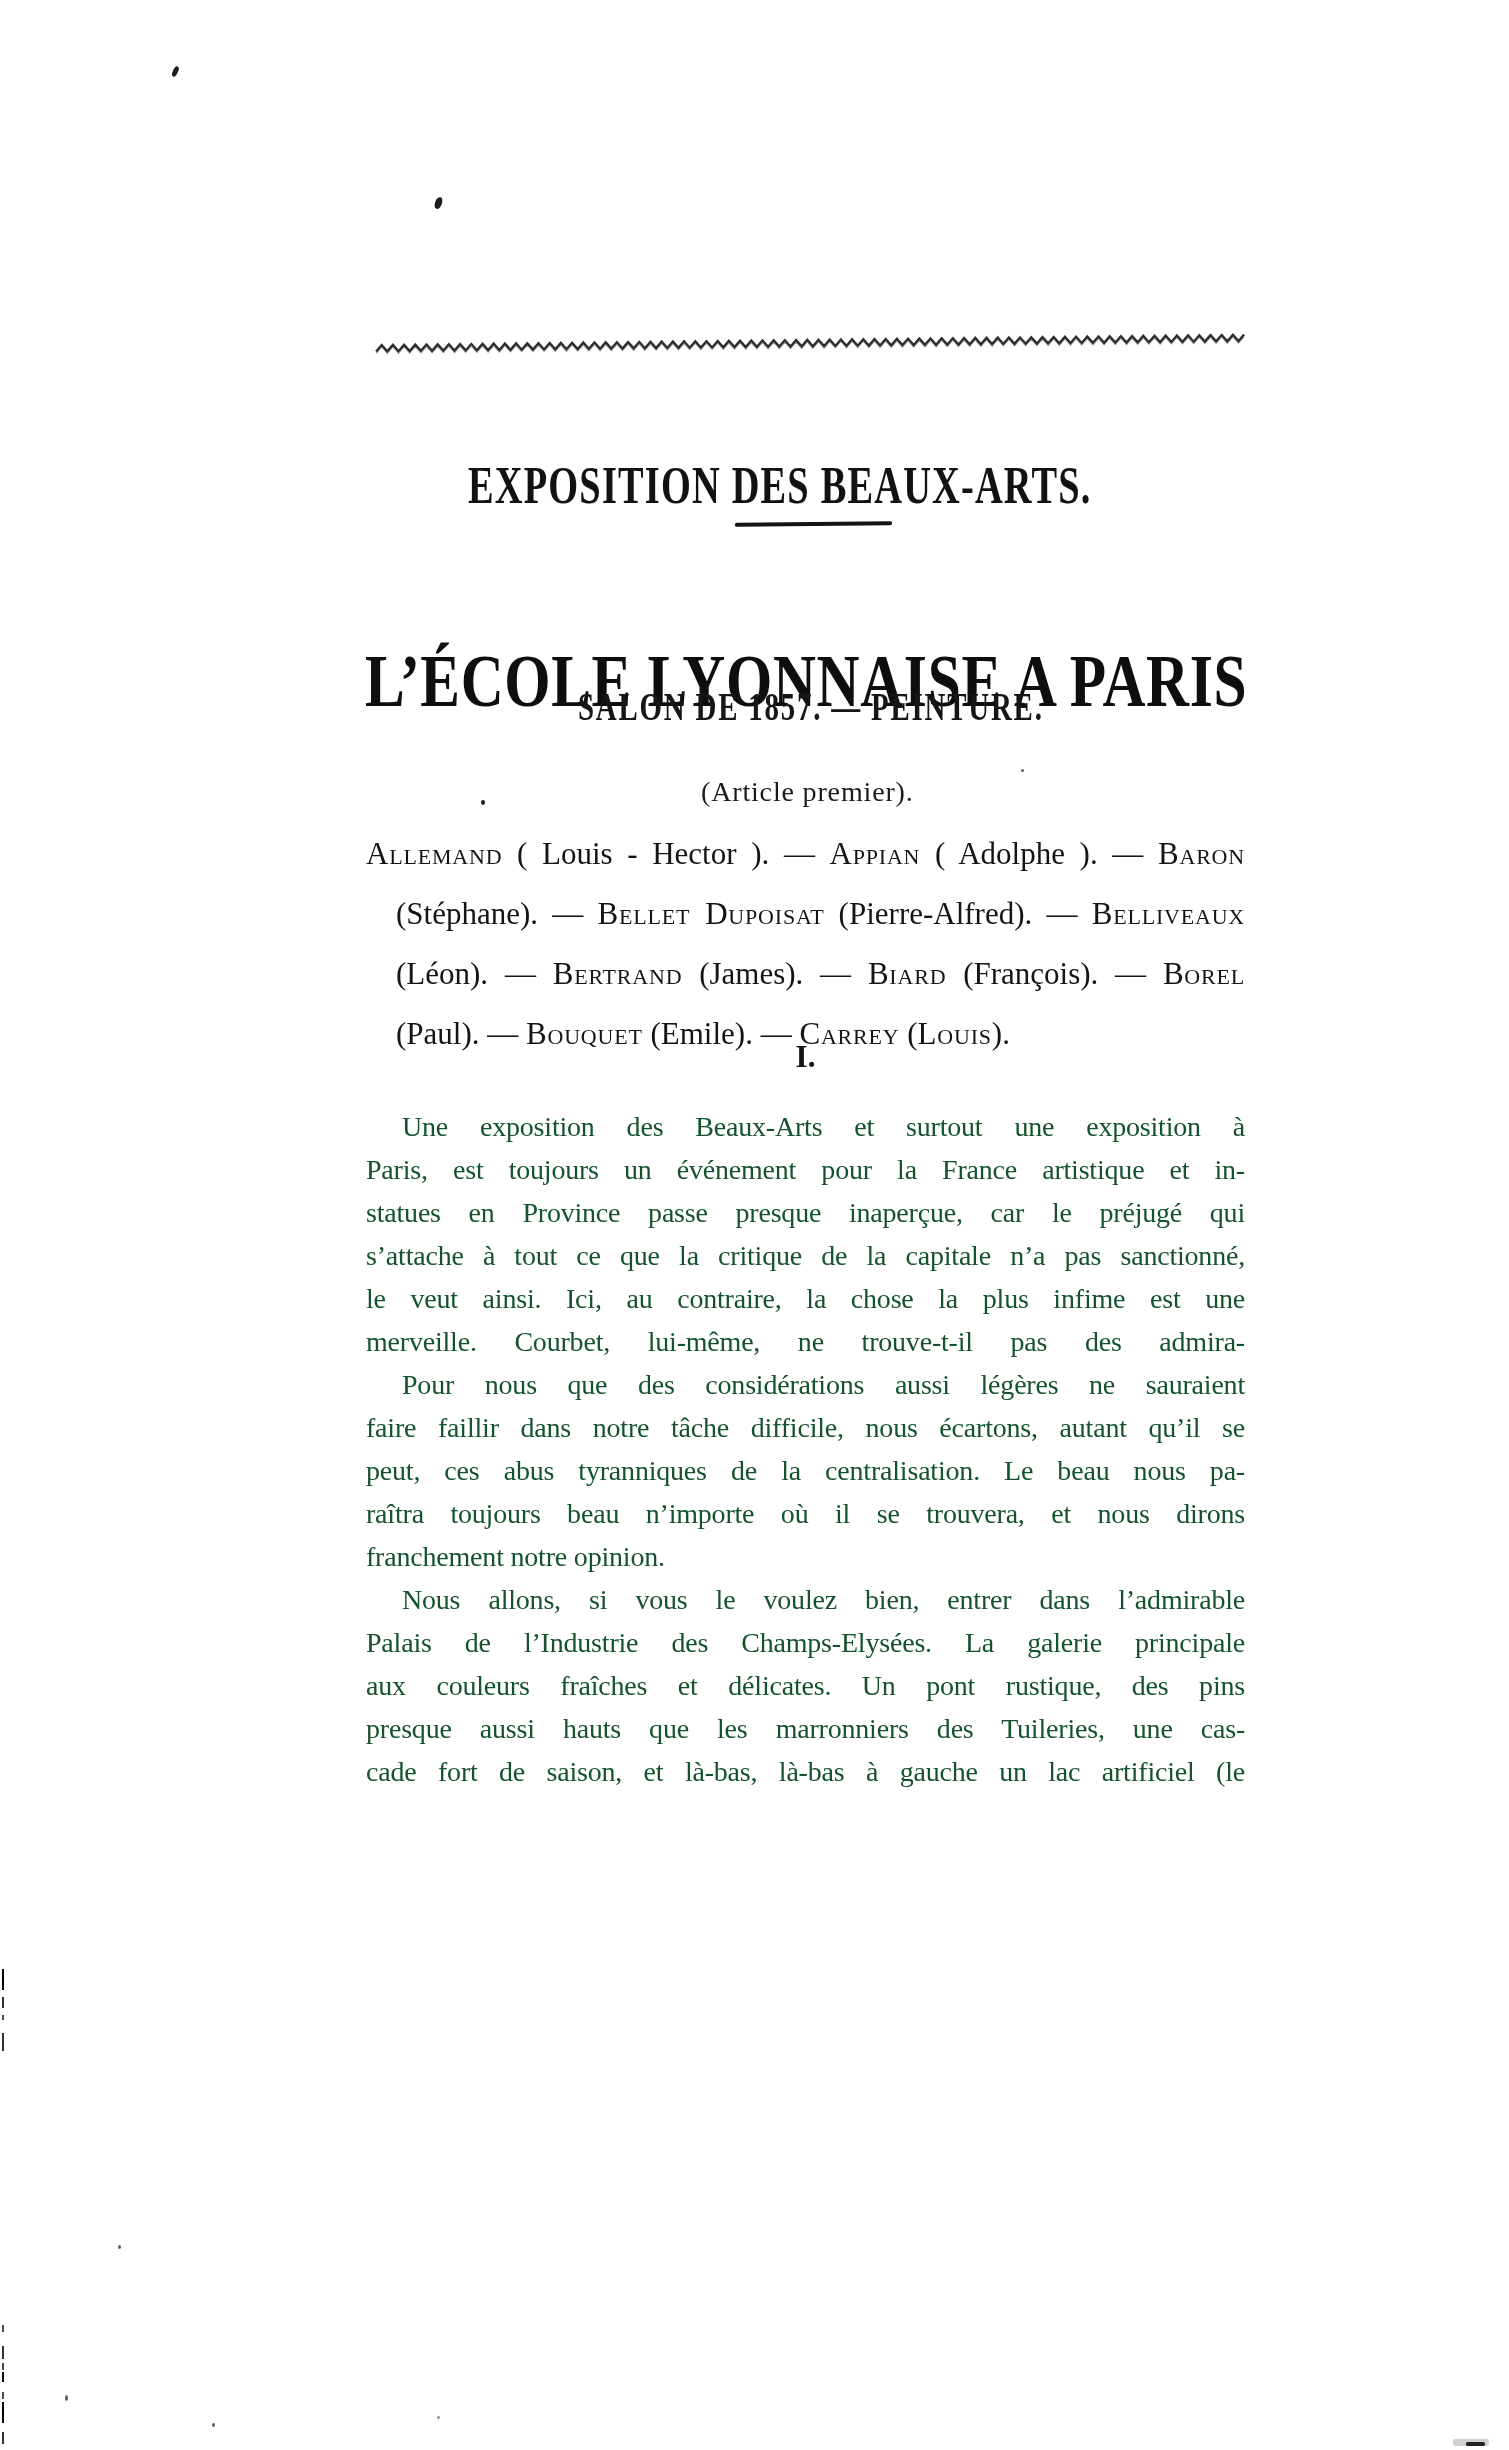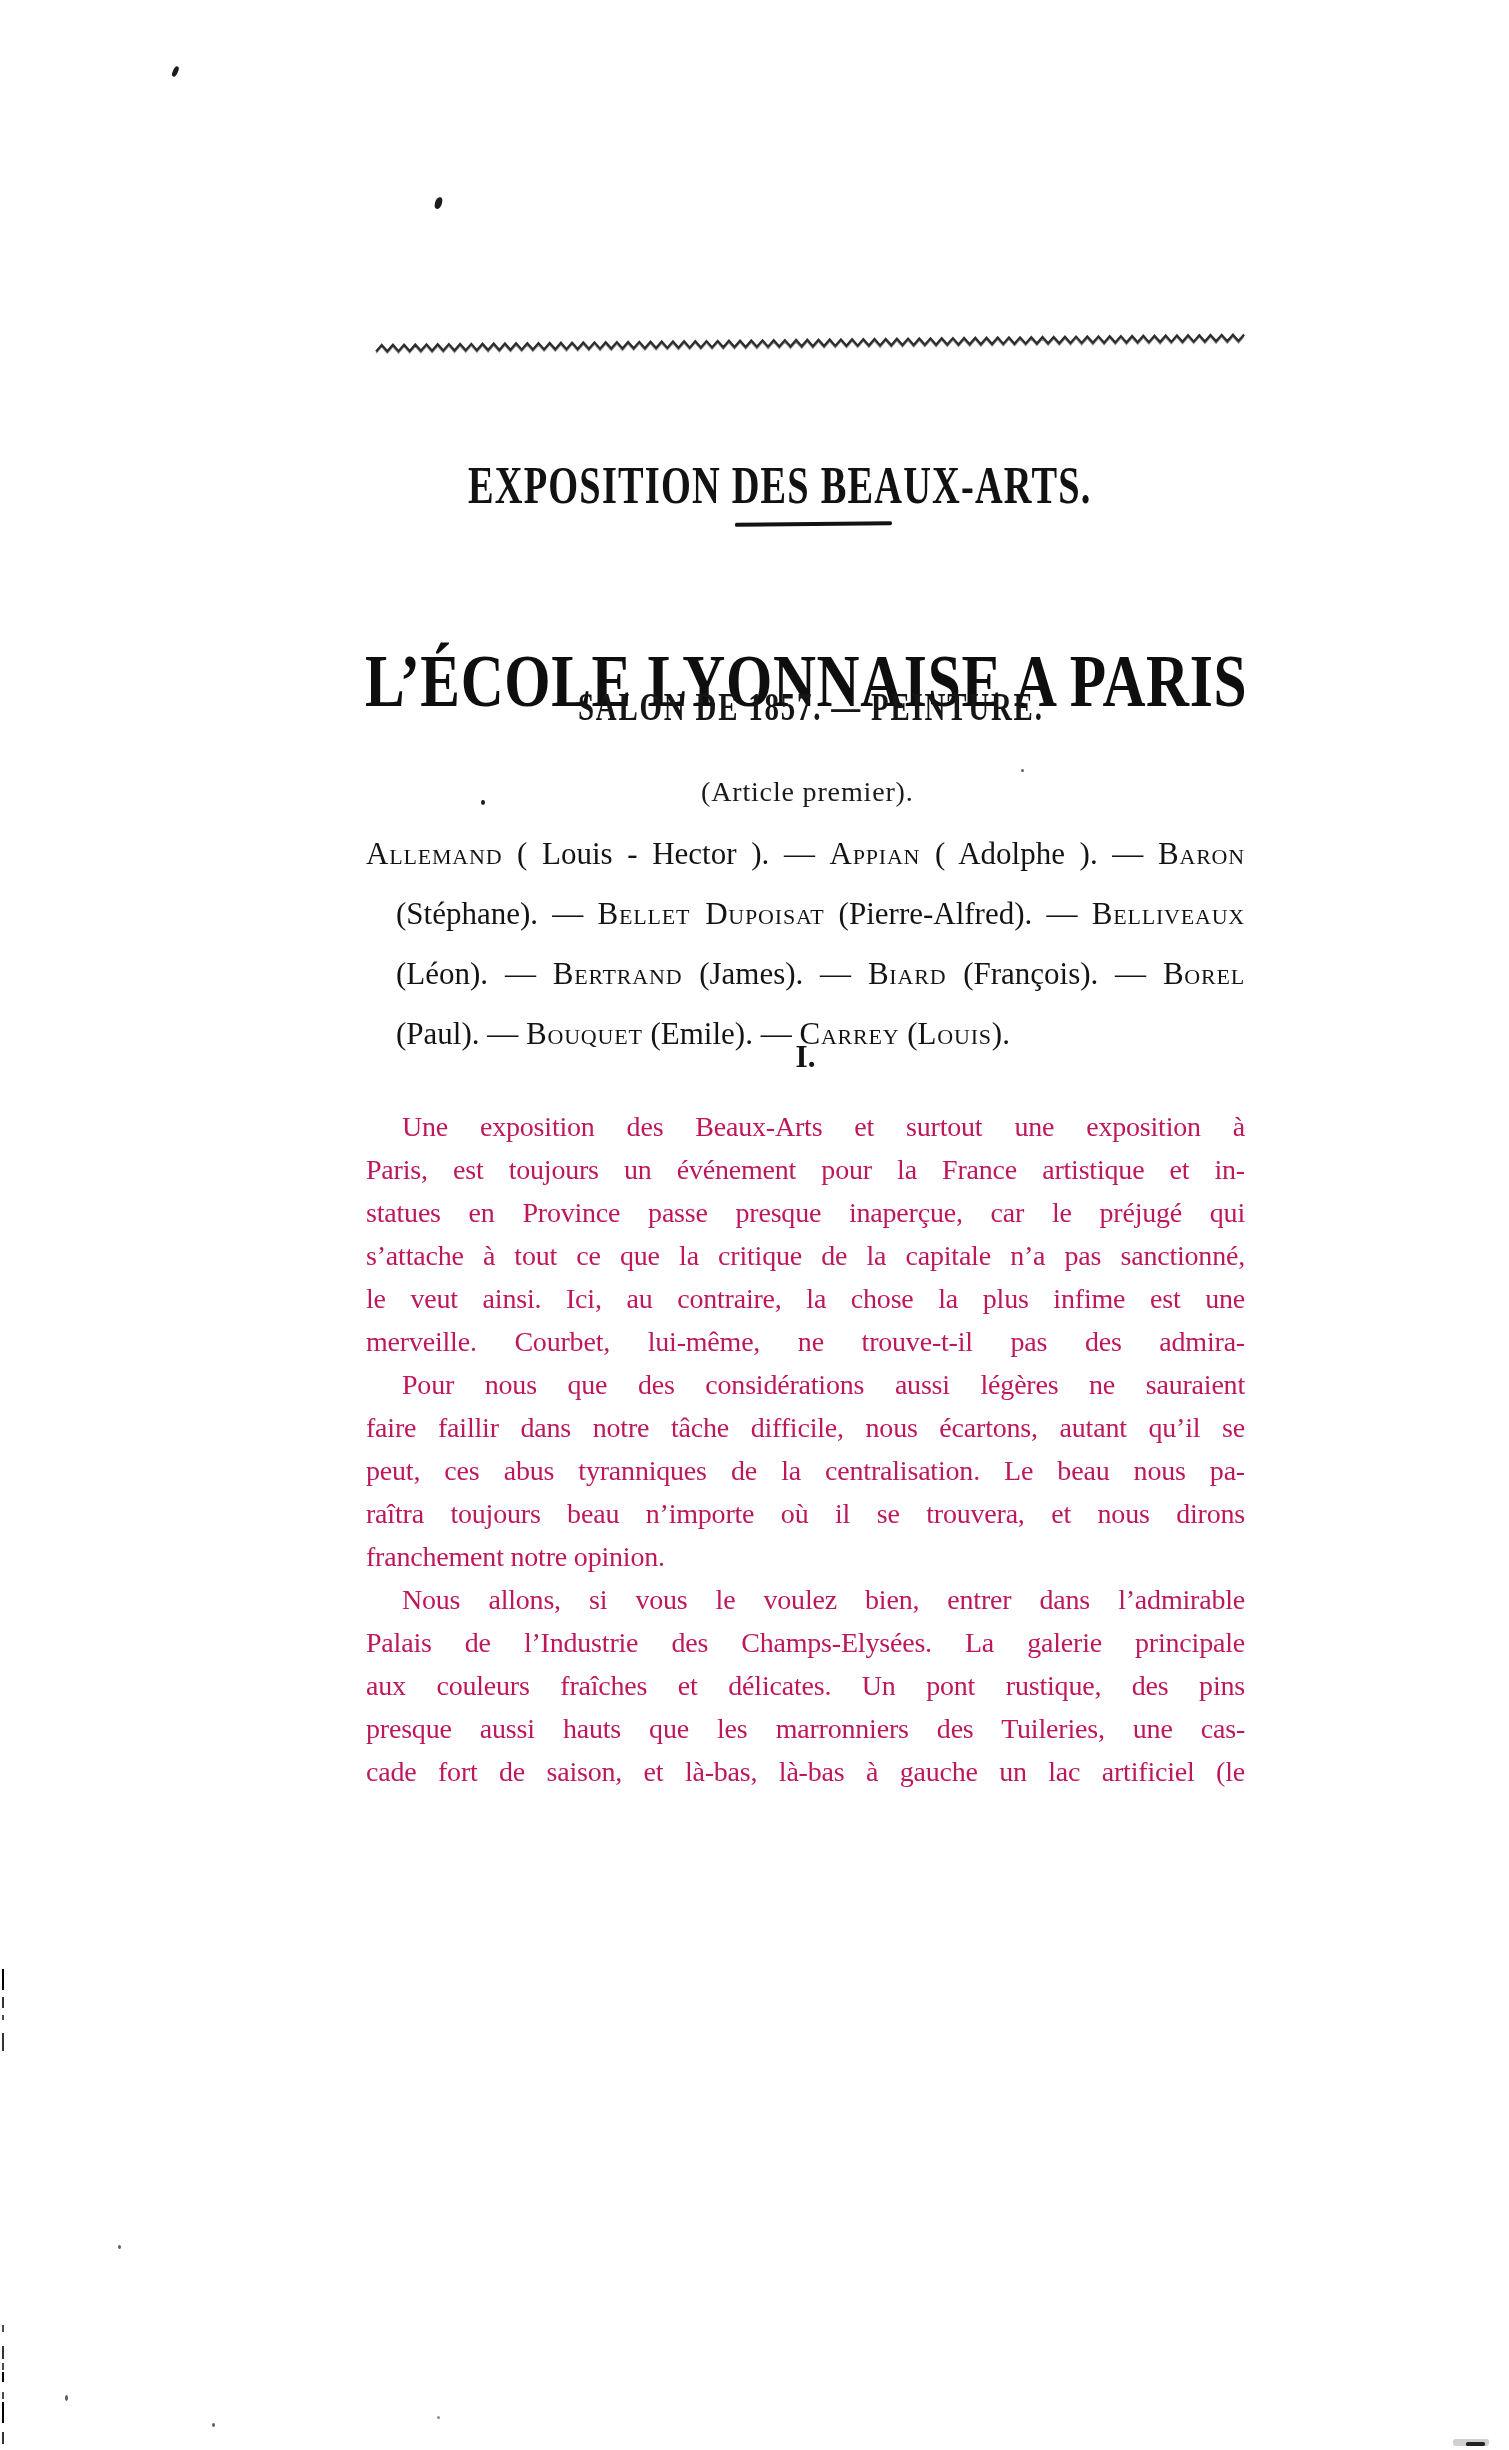--- a/index.html
+++ b/index.html
@@ -13,21 +13,21 @@
   }
   .abs{position:absolute;}
   .fit{display:inline-block;white-space:nowrap;transform-origin:left top;line-height:1;}
   .t1{font-size:52px;font-weight:700;letter-spacing:1.6px;color:#121212;}
   .t2{font-size:73px;font-weight:700;letter-spacing:0.8px;color:#0e0e0e;}
   .t3{font-size:39px;font-weight:700;letter-spacing:2.4px;color:#161616;}
   .t4{font-size:27.5px;font-weight:400;letter-spacing:0.8px;color:#1b1b1b;}
   .numeral{font-size:31px;font-weight:700;text-align:center;line-height:1;color:#141414;}
   .rule{height:4px;background:#131313;border-radius:1.6px;transform:rotate(-0.6deg);}
   .names{font-size:31px;line-height:40px;color:#141414;}
-  .body-text{font-size:28px;line-height:43px;letter-spacing:-0.2px;color:#be185d;}
+  .body-text{font-size:28px;line-height:43px;letter-spacing:-0.2px;color:#14532d;}
   .line{text-align:justify;text-align-last:justify;}
   .line.end{text-align-last:left;}
   .line.indent{text-indent:36px;}
   .nline{text-align:justify;text-align-last:justify;}
   .nline.end{text-align-last:left;}
   .nline.cont{text-indent:30px;margin-top:20px;}
   .seg-smallcaps{font-variant:small-caps;letter-spacing:0.8px;}
   .seg-plain{}
   .speck{position:absolute;background:#1c1c1c;border-radius:50%;}
   .edge{position:absolute;background:#000;width:2.4px;left:1.6px;}

